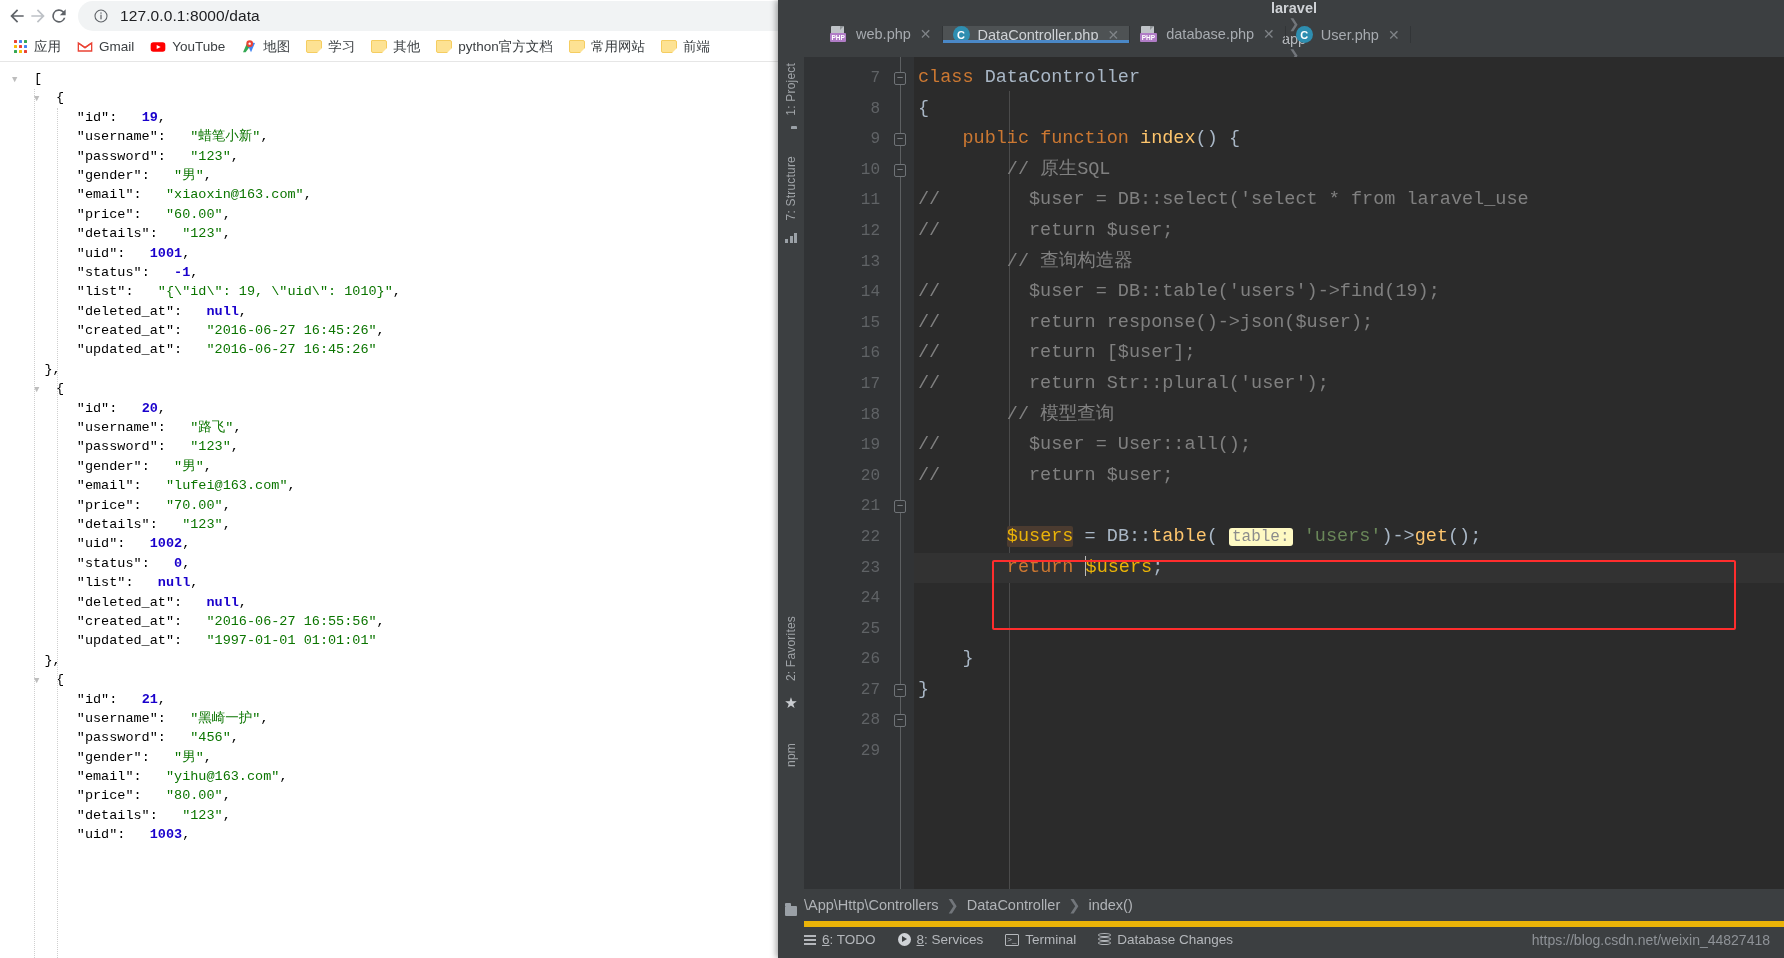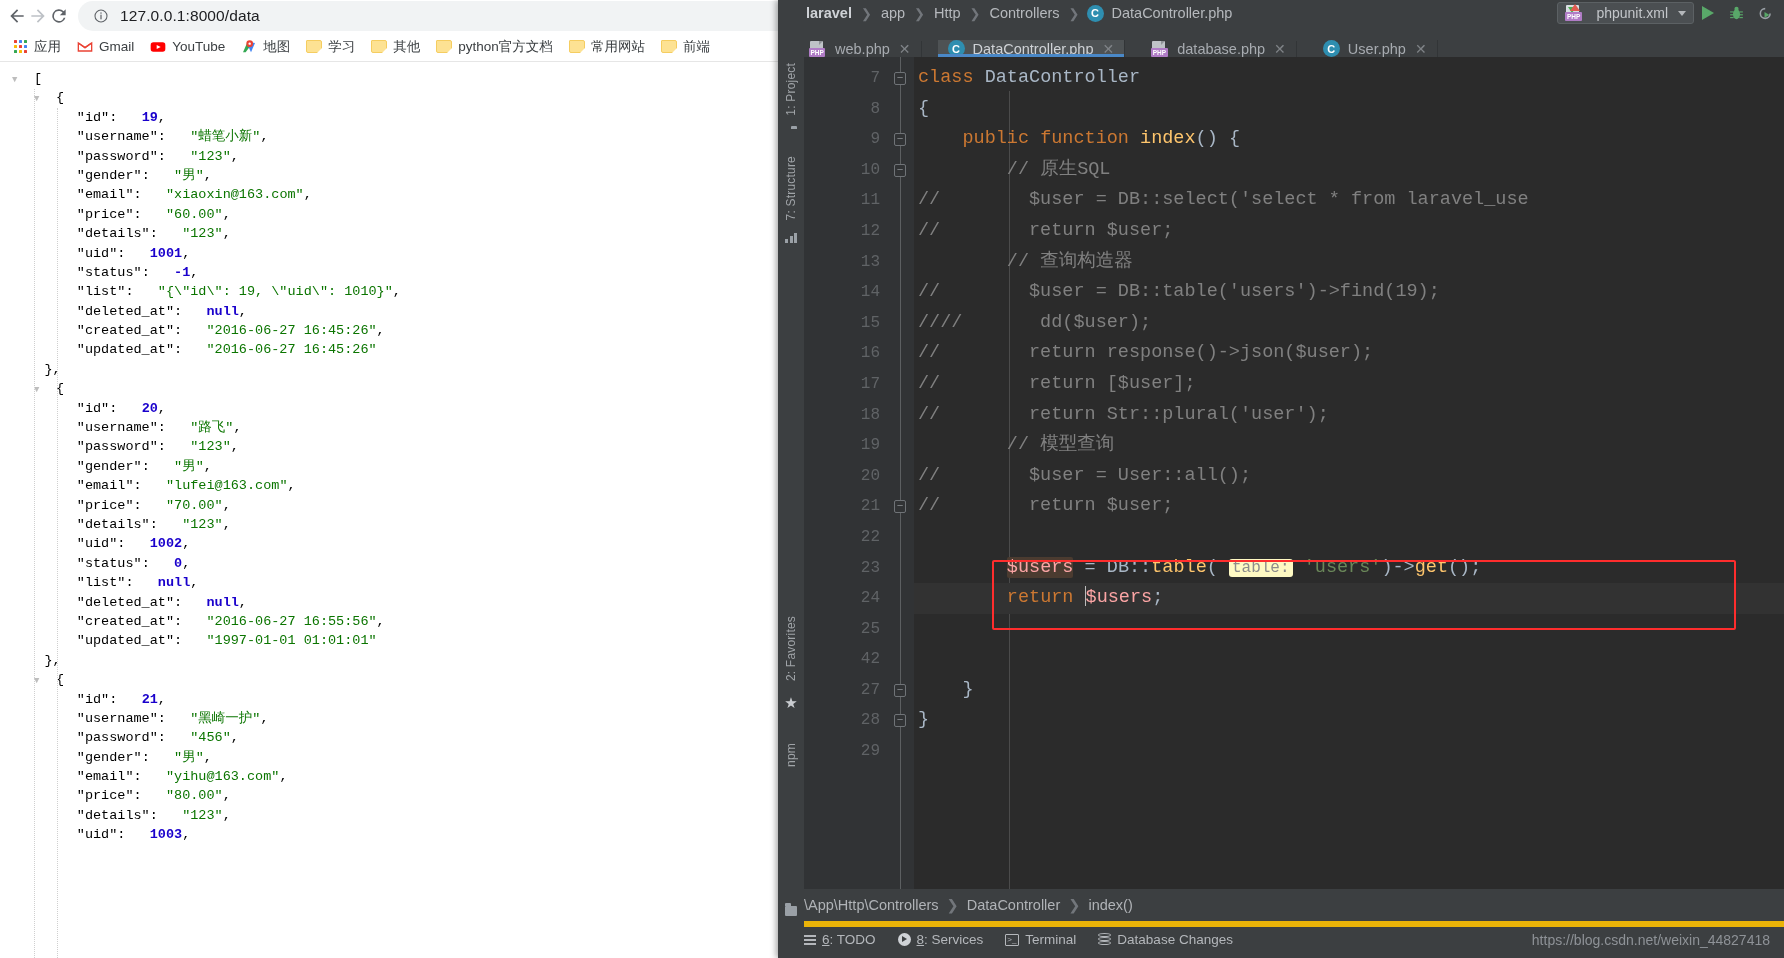--- a/index.html
+++ b/index.html
@@ -95,21 +95,21 @@
   .ide {
     position: absolute; left: 778px; top: 0; width: 1006px; height: 958px;
     background: #3c3f41; color: #bbbbbb;
     font-family: "Liberation Sans", sans-serif;
     box-shadow: -2px 0 6px rgba(0,0,0,.35);
     overflow: hidden;
   }
   
   .ide-navbar {
     height: 26px; background: #3c3f41; display: flex; align-items: center;
-    padding-left: 26px; font-size: 14.5px; color: #a9b7c6; gap: 0;
+    padding-left: 26px; font-size: 14.5px; color: #a9b7c6; gap: 0; flex-direction: column;
   }
   .crumb { color: #b6b9bd; padding: 0 2px; cursor: pointer; }
   .crumb.bold { font-weight: bold; color: #cfd2d6; }
   .crumb-sep { color: #72767b; padding: 0 7px; font-size: 13px; }
   .php-badge {
     display:inline-block; width: 19px; height: 16px; position: relative; margin-right:5px; vertical-align:-3px;
   }
   .php-badge .sheet {
     position:absolute; left:1px; top:0; width:13px; height:11px; background:#bfc3c7; border-radius:1px;
   }
@@ -145,23 +145,22 @@
     padding:2px 7px; font-size:14px; color:#c3c6ca; height:22px; cursor:pointer;
   }
   .caret-dn { width:0;height:0;border-style:solid;border-width:5px 4px 0 4px;
     border-color:#b4b7bb transparent transparent transparent; margin-left:4px;}
   .run-ico { width:28px;height:22px;display:flex;align-items:center;justify-content:center;cursor:pointer;}
   .tri-play { width:0;height:0;border-style:solid;border-width:7px 0 7px 12px;
     border-color:transparent transparent transparent #59a869; }
 
   
   .tabbar {
-    height: 31px; background: #3c3f41; display:flex; align-items:flex-end;
-    padding-left: 21px;
-    gap: 16px;
+    height: 31px; background: #3c3f41; display:flex; align-items:flex-start;
+    padding-left: 42px;
   }
   .tab {
     display:flex; align-items:center; gap:2px; padding: 0 10px 0 10px;
     font-size: 14.5px; color:#a7abb0; cursor:pointer; position:relative;
     border-right: 1px solid #323537;
   }
   .tab.active { background:#4e5254; color:#cfd2d6; }
   .tab.active:after{
     content:""; position:absolute; left:0; right:0; bottom:0; height:3px; background:#4a88c7;
   }
@@ -203,21 +202,21 @@
     position: relative; flex:1; background:#2b2b2b; padding-top:6px;
     font-family:"Liberation Mono", monospace; font-size:18.5px;
     overflow:hidden;
   }
   .cline { height:30.6px; line-height:30.6px; white-space:pre; padding-left:4px; position:relative;}
   .cline.sel { background:#323232; }
   .cmt { color:#808080; }
   .kw  { color:#cc7832; }
   .fn  { color:#ffc66d; }
   .cls { color:#a9b7c6; }
-  .var { color:#fca5a5; }
+  .var { color:#eab308; }
   .str { color:#6a8759; }
   .txt { color:#a9b7c6; }
   .param-hint {
     background:#fef9c3; color:#8c8c8c; border-radius:3px; padding:0 3px; font-size:16px;
   }
   .var-hl { background:#4b3b30; border-radius:2px; }
   .indent-guide { position:absolute; top:0; bottom:0; width:1px; background:#4b4b4b; }
 
   .redbox {
     position:absolute; border:2px solid #ff2d2d; border-radius:2px;
@@ -525,38 +524,37 @@
         <div class="gline"><span>16</span></div>
         <div class="gline"><span>17</span></div>
         <div class="gline"><span>18</span></div>
         <div class="gline"><span>19</span></div>
         <div class="gline"><span>20</span></div>
         <div class="gline"><span>21</span><span class="fold">−</span></div>
         <div class="gline"><span>22</span></div>
         <div class="gline"><span>23</span></div>
         <div class="gline"><span>24</span></div>
         <div class="gline"><span>25</span></div>
-        <div class="gline"><span>42</span></div>
+        <div class="gline"><span>26</span></div>
         <div class="gline"><span>27</span><span class="fold">−</span></div>
         <div class="gline"><span>28</span><span class="fold">−</span></div>
         <div class="gline"><span>29</span></div>
       </div>
 
       <div class="code">
         <div class="indent-guide" style="left:95px;top:34px;bottom:0;"></div>
 
         <div class="cline"><span class="kw">class</span> <span class="cls">DataController</span></div>
         <div class="cline"><span class="txt">{</span></div>
         <div class="cline">    <span class="kw">public function</span> <span class="fn">index</span><span class="txt">() {</span></div>
         <div class="cline">        <span class="cmt">// 原生SQL</span></div>
         <div class="cline"><span class="cmt">//        $user = DB::select('select * from laravel_use</span></div>
         <div class="cline"><span class="cmt">//        return $user;</span></div>
         <div class="cline">        <span class="cmt">// 查询构造器</span></div>
         <div class="cline"><span class="cmt">//        $user = DB::table('users')-&gt;find(19);</span></div>
-        <div class="cline"><span class="cmt">////       dd($user);</span></div>
         <div class="cline"><span class="cmt">//        return response()-&gt;json($user);</span></div>
         <div class="cline"><span class="cmt">//        return [$user];</span></div>
         <div class="cline"><span class="cmt">//        return Str::plural('user');</span></div>
         <div class="cline">        <span class="cmt">// 模型查询</span></div>
         <div class="cline"><span class="cmt">//        $user = User::all();</span></div>
         <div class="cline"><span class="cmt">//        return $user;</span></div>
         <div class="cline"></div>
         <div class="cline">        <span class="var var-hl">$users</span> <span class="txt">=</span> <span class="cls">DB</span><span class="txt">::</span><span class="fn">table</span><span class="txt">(</span> <span class="param-hint">table:</span> <span class="str">'users'</span><span class="txt">)-&gt;</span><span class="fn">get</span><span class="txt">();</span></div>
         <div class="cline sel">        <span class="kw">return</span> <span class="caret-bar"></span><span class="var">$users</span><span class="txt">;</span></div>
         <div class="cline"></div>

